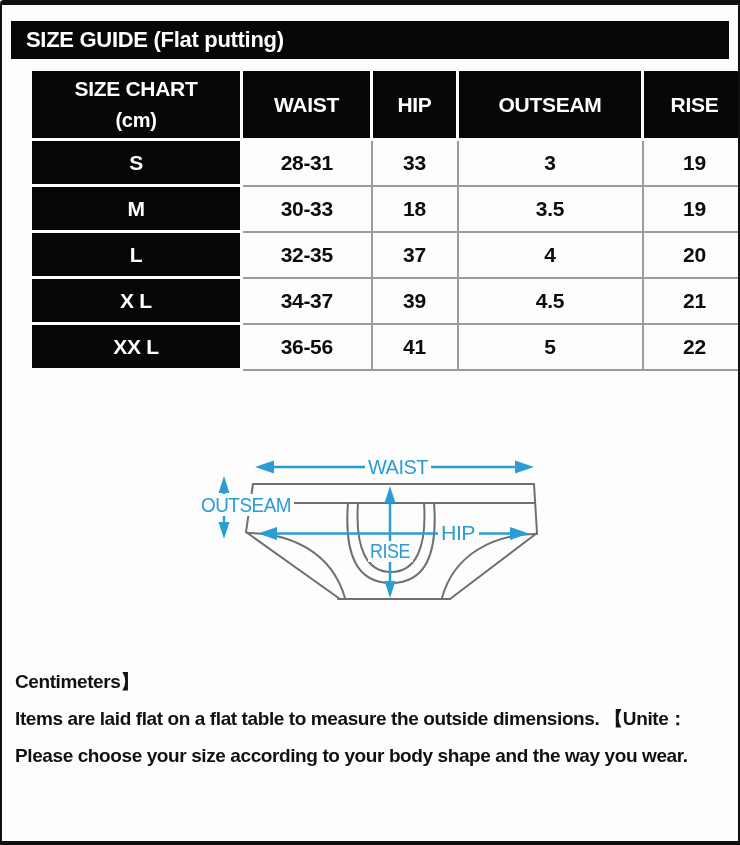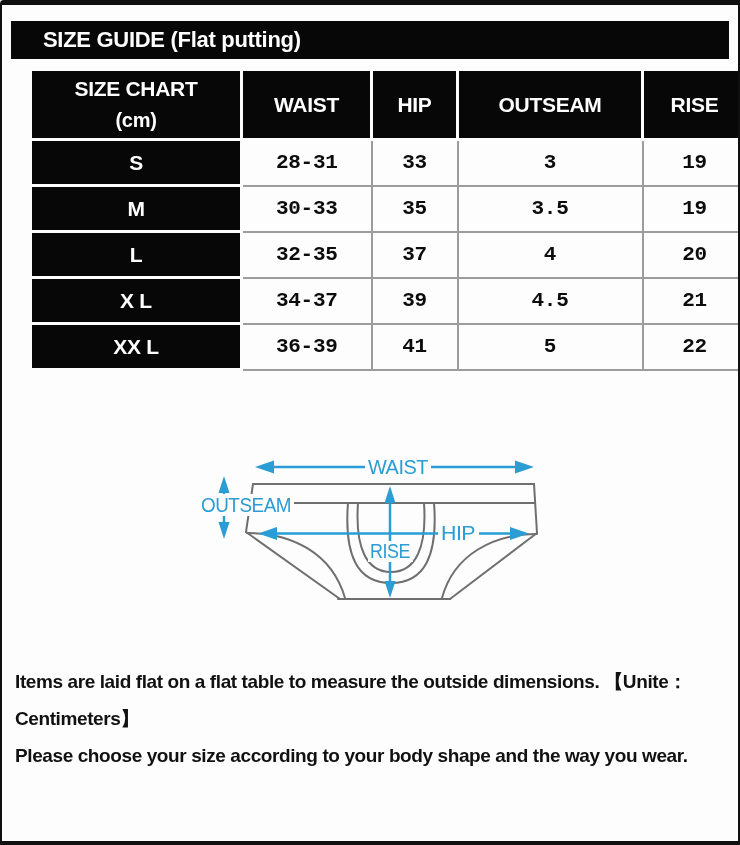--- a/index.html
+++ b/index.html
@@ -18,42 +18,42 @@
     border-top-width:5px;
     border-bottom-width:4px;
     border-radius:4px 0 0 0;
     overflow:hidden;
   }
   .title-bar{
     position:absolute;left:9px;top:16px;
     width:718px;height:38px;
     background:#070707;color:#ffffff;
     font-size:22px;font-weight:bold;letter-spacing:-0.3px;
-    line-height:38px;padding-left:32px;
+    line-height:38px;padding-left:15px;
     box-sizing:border-box;
   }
   table.size-table{
     position:absolute;left:27px;top:63px;
     width:716px;
     border-collapse:collapse;
     table-layout:fixed;
   }
   table.size-table td{
     text-align:center;vertical-align:middle;
     font-weight:bold;
   }
   td.blk{
     background:#070707;color:#ffffff;
     border:3px solid #fdfdfd;
     font-size:21px;letter-spacing:-0.3px;
   }
   td.wht{
     background:#fdfdfd;color:#0c0c0c;
     border:2px solid #9c9c9c;
-    font-size:21px;letter-spacing:-0.3px;font-family:Liberation Mono, monospace;
+    font-size:21px;letter-spacing:-0.3px;
   }
   tr.hdr-row{height:70px;}
   tr.data-row{height:46px;}
   .hdr-sub{font-size:20px;margin-top:8px;}
   .diagram{
     position:absolute;left:180px;top:430px;
     width:420px;height:215px;
   }
   .diagram text{
     font-family:"Liberation Sans", sans-serif;
@@ -100,41 +100,41 @@
     <tr class="data-row">
       <td class="blk">S</td>
       <td class="wht">28-31</td>
       <td class="wht">33</td>
       <td class="wht">3</td>
       <td class="wht">19</td>
     </tr>
     <tr class="data-row">
       <td class="blk">M</td>
       <td class="wht">30-33</td>
-      <td class="wht">35</td>
+      <td class="wht">18</td>
       <td class="wht">3.5</td>
       <td class="wht">19</td>
     </tr>
     <tr class="data-row">
       <td class="blk">L</td>
       <td class="wht">32-35</td>
       <td class="wht">37</td>
       <td class="wht">4</td>
       <td class="wht">20</td>
     </tr>
     <tr class="data-row">
       <td class="blk">X L</td>
       <td class="wht">34-37</td>
       <td class="wht">39</td>
       <td class="wht">4.5</td>
       <td class="wht">21</td>
     </tr>
     <tr class="data-row">
       <td class="blk">XX L</td>
-      <td class="wht">36-39</td>
+      <td class="wht">36-56</td>
       <td class="wht">41</td>
       <td class="wht">5</td>
       <td class="wht">22</td>
     </tr>
   </tbody>
     </table>
 
   <svg class="diagram" viewBox="0 0 420 215">
 
     <g stroke="#6f6f6f" stroke-width="2" fill="none" stroke-linejoin="round" stroke-linecap="round">
@@ -183,18 +183,18 @@
 
     <g fill="#2b9cd4" stroke="none" text-anchor="middle">
       <text x="216" y="39" textLength="60" lengthAdjust="spacingAndGlyphs">WAIST</text>
       <text x="64" y="77" textLength="90" lengthAdjust="spacingAndGlyphs">OUTSEAM</text>
       <text x="276" y="105" textLength="34" lengthAdjust="spacingAndGlyphs">HIP</text>
       <text x="208" y="123" textLength="40" lengthAdjust="spacingAndGlyphs">RISE</text>
     </g>
   </svg>
 
   <div class="notes">
+    <div>Centimeters】</div>
     <div>Items are laid flat on a flat table to measure the outside dimensions. 【Unite：</div>
-    <div>Centimeters】</div>
     <div>Please choose your size according to your body shape and the way you wear.</div>
   </div>
 
 </div>
 
 </body></html>

